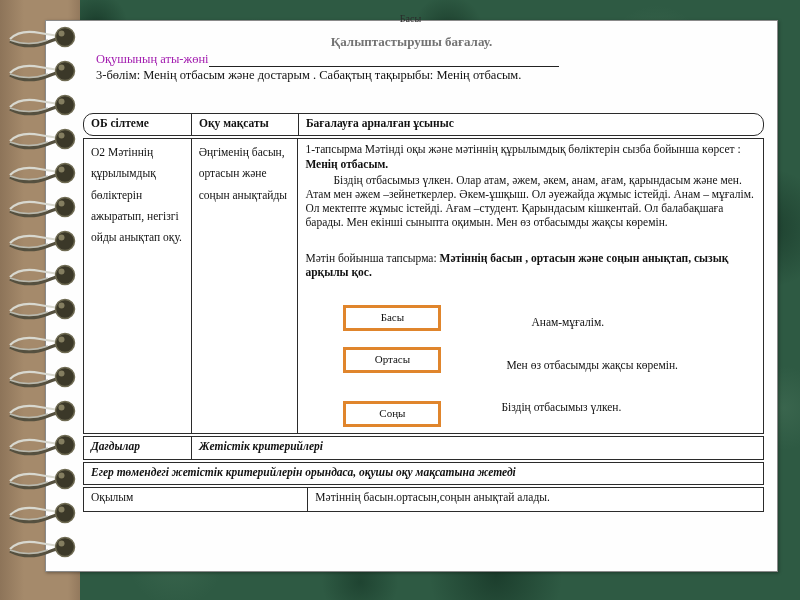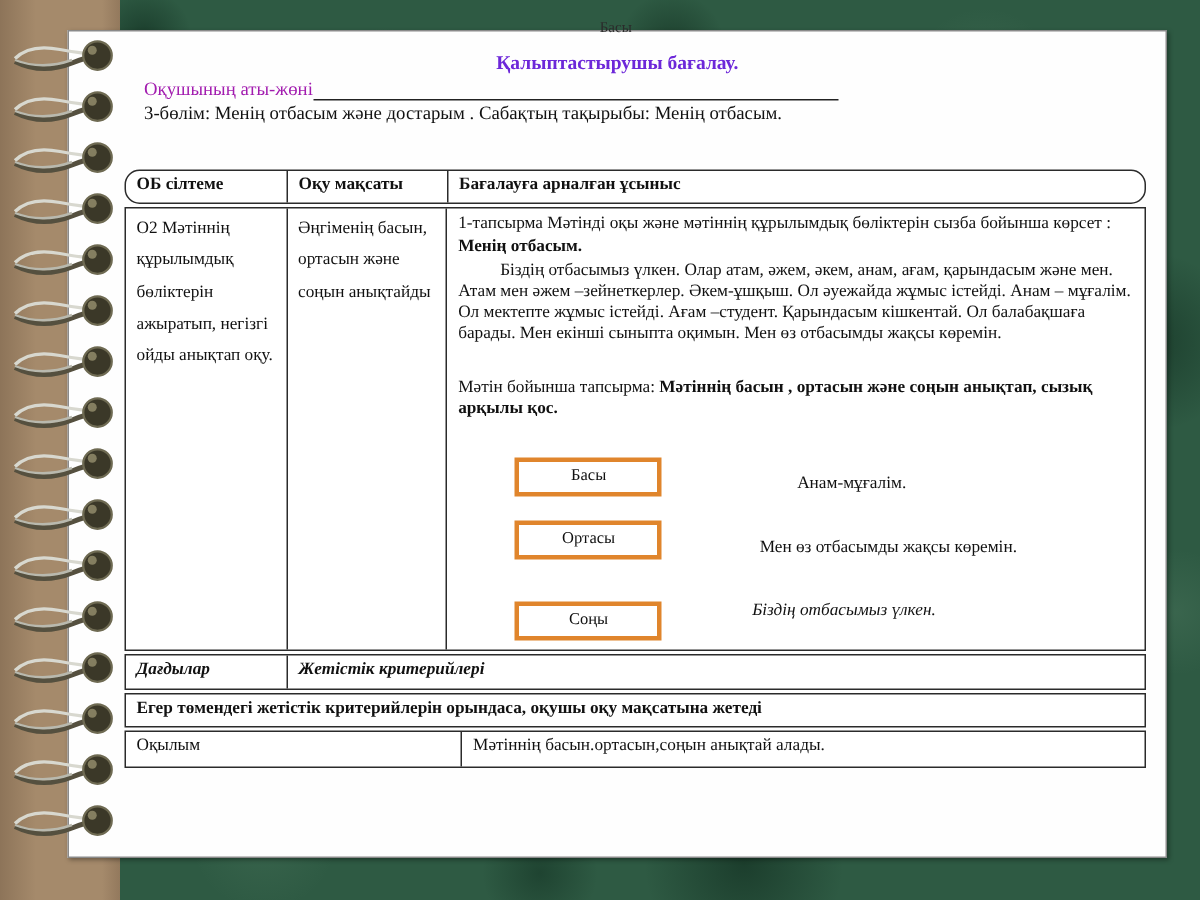--- a/index.html
+++ b/index.html
@@ -17,21 +17,21 @@
       radial-gradient(circle 70px at 22% 93%, rgba(150,190,160,.10), transparent 70%),
       radial-gradient(circle 55px at 45% 97%, rgba(8,34,22,.4), transparent 70%);}
   .tan-strip{position:absolute;left:0;top:0;width:80px;height:600px;z-index:0;
     background:linear-gradient(90deg,#8d7459 0%,#a58a6b 30%,#a58a6b 85%,#93795d 100%);}
   .page{position:absolute;left:45px;top:20px;width:731px;height:550px;background:#fefefe;
     border:1px solid #8a8a8a;box-shadow:1px 1px 3px rgba(0,0,0,.35);z-index:1;}
   .spiral-binding{position:absolute;left:0;top:0;width:90px;height:600px;z-index:3;pointer-events:none;}
   .ring{position:absolute;left:6px;width:74px;height:28px;}
   .top-label{position:absolute;left:45px;top:13px;width:731px;text-align:center;
     font-size:10px;color:#2b2b2b;z-index:2;}
-  .title{position:absolute;left:0;top:13px;width:100%;text-align:center;font-weight:bold;font-size:13px;color:#6d28d9;}
+  .title{position:absolute;left:0;top:13px;width:100%;text-align:center;font-weight:bold;font-size:13px;color:#737373;}
   .student-line{position:absolute;left:50px;top:31px;width:640px;font-size:12.5px;color:#a21caf;display:flex;align-items:flex-end;}
   .student-line .blank{display:inline-block;width:350px;border-bottom:1px solid #222;height:13px;}
   .section-line{position:absolute;left:50px;top:47px;font-size:12.5px;color:#111;}
   .tbl{position:absolute;left:37px;top:92px;width:681px;font-size:11.5px;color:#111;}
   .trow{display:flex;border:1px solid #2b2b2b;background:#fff;box-sizing:border-box;}
   .trow + .trow{margin-top:2px;}
   .cell{box-sizing:border-box;padding:3px 7px;}
   .cdiv{border-right:1px solid #2b2b2b;}
   .hdr{font-weight:bold;}
   .r-head{height:23px;border-radius:10px;}
@@ -46,25 +46,25 @@
   .task-line{margin-top:21px;}
   .task-bold{font-weight:bold;}
   .struct-btn{position:absolute;width:92px;height:20px;background:#fff;border:3px solid #e0852c;
     display:flex;align-items:center;justify-content:center;font-size:11px;cursor:pointer;}
   .btn-basy{left:45px;top:166px;}
   .btn-ortasy{left:45px;top:208px;}
   .btn-sony{left:45px;top:250px;margin-top:12px;}
   .answer{position:absolute;white-space:nowrap;font-size:11.5px;}
   .ans-0{left:233px;top:176px;}
   .ans-1{left:208px;top:219px;}
-  .ans-2{left:203px;top:261px;font-style:italic;}
+  .ans-2{left:203px;top:261px;}
   .r-skills{height:24px;}
   .r-skills .cell{font-weight:bold;font-style:italic;}
   .r-cond{height:23px;}
-  .r-cond .cell{font-weight:bold;width:100%;}
+  .r-cond .cell{font-weight:bold;font-style:italic;width:100%;}
   .r-read{height:25px;}
   .rc1{width:225px;}
   .rc2{width:456px;}
 </style>
 </head>
 <body>
 
 <div class="slide">
 
   <div class="tan-strip"></div>

